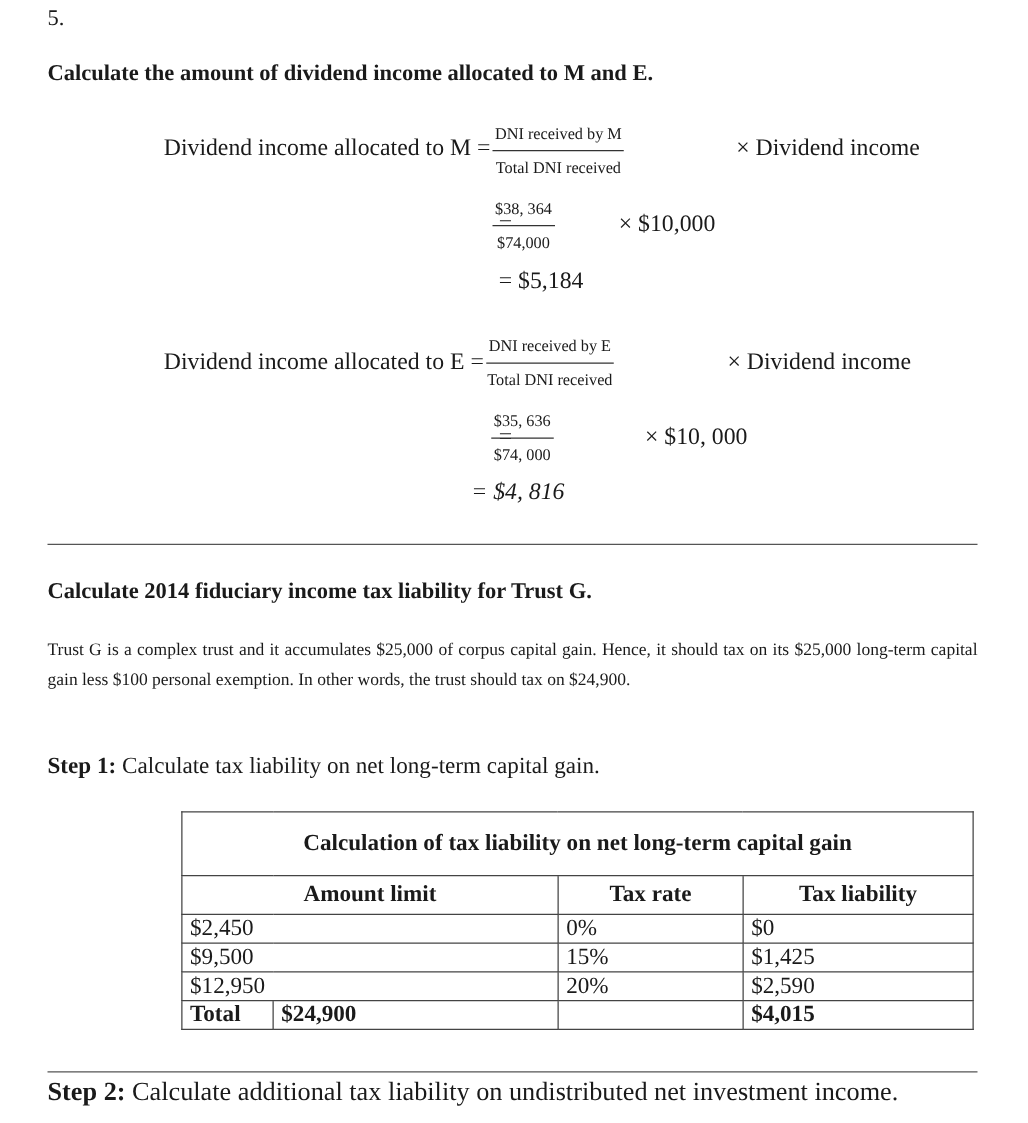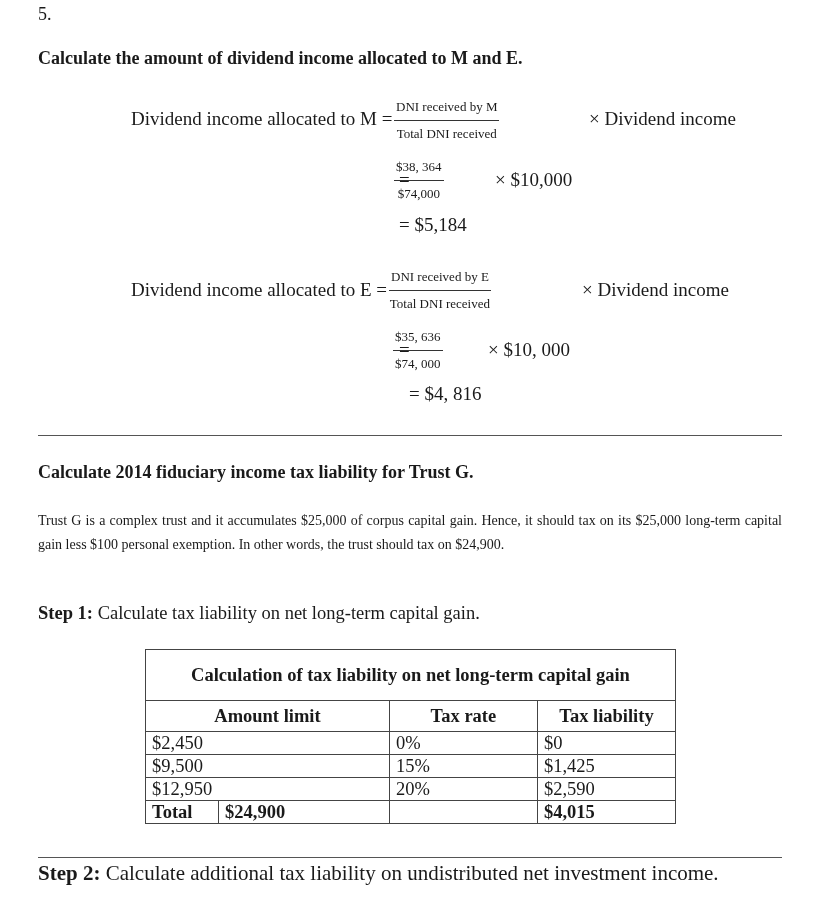--- a/index.html
+++ b/index.html
@@ -10,21 +10,21 @@
   .abs { position: absolute; white-space: nowrap; }
   .num { top: 4px; left: 38px; font-size: 18px; }
   .heading { font-weight: bold; font-size: 18px; }
   .eq-text { font-size: 19px; margin-left: 28px; }
   .frac { position: absolute; display: inline-block; text-align: center; font-size: 13px; }
   .frac .top { display: block; padding: 0 2px 2px 2px; border-bottom: 1.3px solid #333; line-height: 22px; }
   .frac .bot { display: block; padding-top: 2px; line-height: 22px; font-family: Liberation Serif, serif; }
   .rule { position: absolute; left: 38px; width: 744px; height: 0; border-top: 1.5px solid #555; }
   .para { font-size: 14px; line-height: 24px; text-align: justify; width: 744px; white-space: normal; }
   table.tax {
-    position: absolute; left: 145px; top: 649px; width: 531px;
+    position: absolute; left: 145px; top: 649px; width: 634px;
     border-collapse: collapse; font-size: 18.5px; font-family: "Liberation Serif", serif;
   }
   table.tax td, table.tax th { border: 1.5px solid #444; padding: 0 6px; height: 22px; line-height: 22px; }
   table.tax .title-cell { height: 50px; font-weight: bold; text-align: center; font-size: 18.5px; }
   table.tax th { font-weight: bold; text-align: center; height: 30px; }
   table.tax td.r { }
   table.tax td.bold { font-weight: bold; }
   .ul { }
   table.tax tr.body-row td { border-top: 1.5px solid #444; }
 </style>
@@ -55,22 +55,22 @@
   <span class="top">DNI received by E</span>
   <span class="bot">Total DNI received</span>
 </div>
 <div class="abs eq-text" style="top:279px; left:554px;">× Dividend income</div>
 
 <div class="abs eq-text" style="top:339px; left:371px;">=</div>
 <div class="frac" style="top:326px; left:393px;">
   <span class="top">$35, 636</span>
   <span class="bot">$74, 000</span>
 </div>
-<div class="abs eq-text" style="top:339px; left:460px;">× $10, 000</div>
-<div class="abs eq-text" style="top:383px; left:381px;">= $4, 816</div>
+<div class="abs eq-text" style="top:339px; left:488px;">× $10, 000</div>
+<div class="abs eq-text" style="top:383px; left:349px;font-style:italic;">= $4, 816</div>
 
 <div class="rule" style="top:435px;"></div>
 
 <div class="abs heading" style="top:462px; left:38px;">Calculate 2014 fiduciary income tax liability for Trust G.</div>
 
 <div class="abs para" style="top:509px; left:38px;">Trust G is a complex trust and it accumulates $25,000 of corpus capital gain. Hence, it should tax on its $25,000 long-term capital gain less $100 personal exemption. In other words, the trust should tax on $24,900.</div>
 
 <div class="abs" style="top:603px; left:38px; font-size:18.5px;">
   <b>Step 1:</b><span> Calculate tax liability on net long-term capital gain.</span>
 </div>

